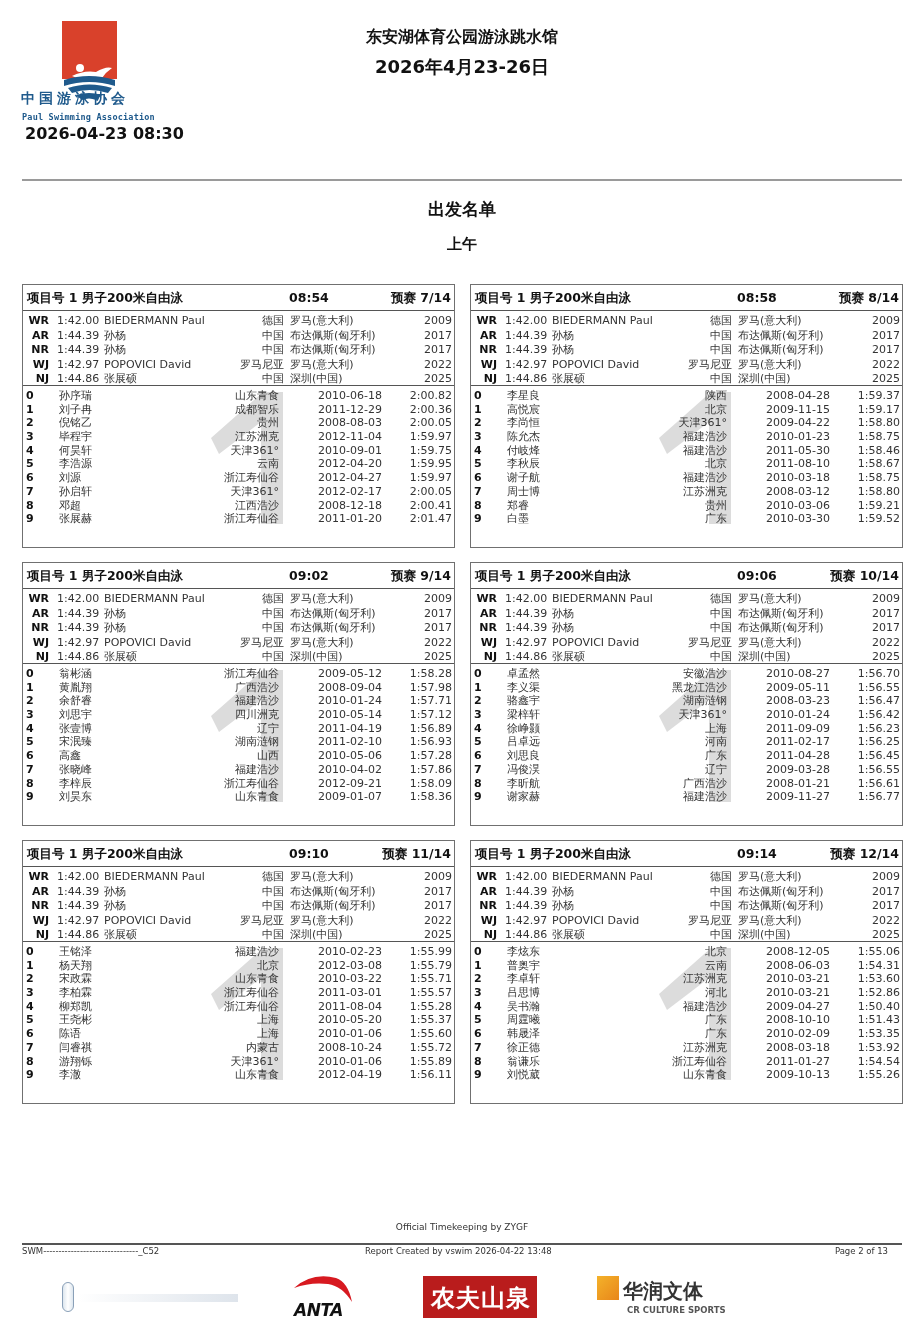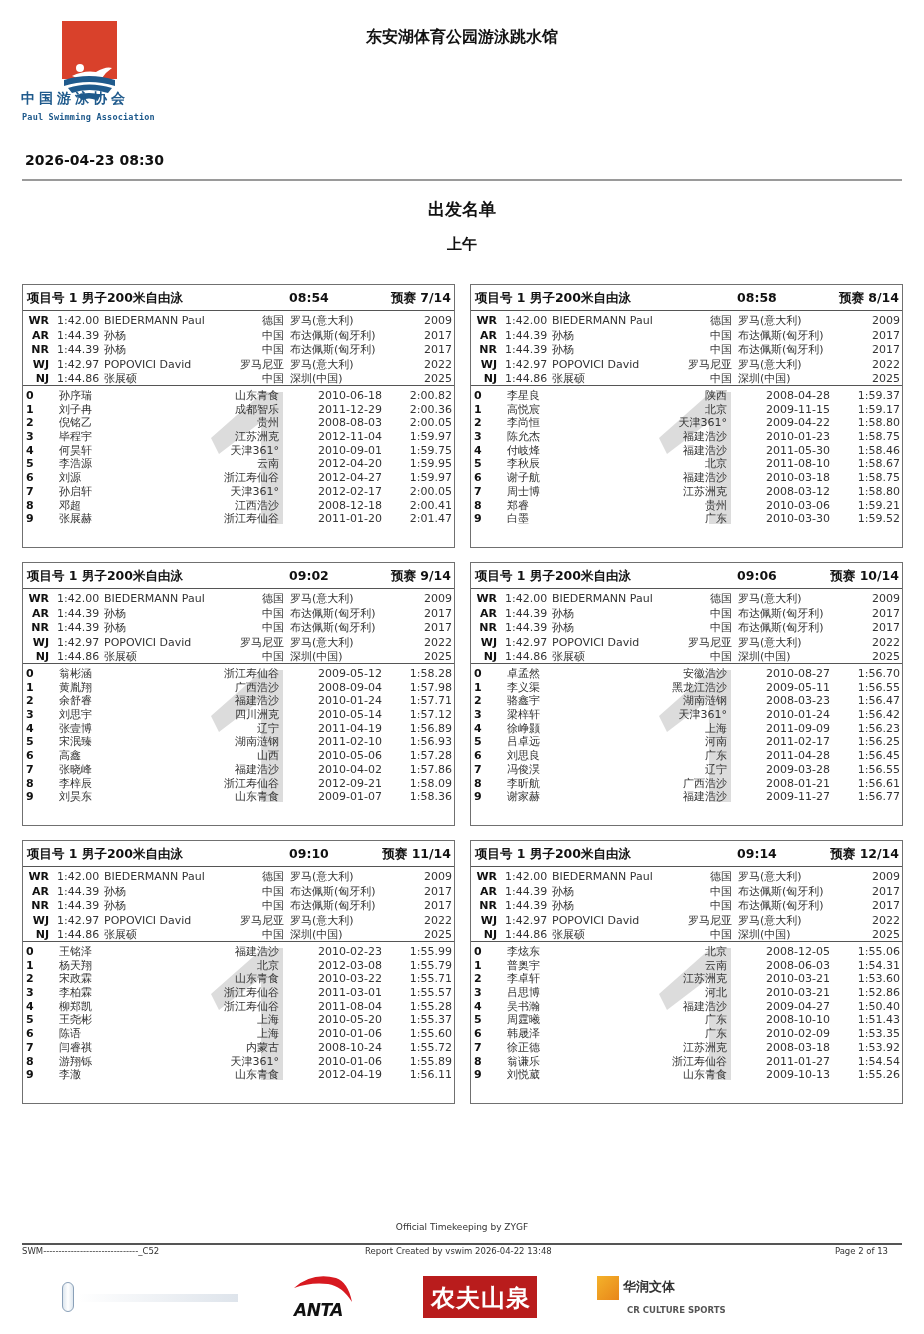--- a/index.html
+++ b/index.html
@@ -10,21 +10,21 @@
   .logo-flag { position: absolute; left: 44px; top: 3px; width: 55px; height: 58px; background: #d9412b; }
   .logo-wave { position: absolute; left: 44px; top: 44px; width: 55px; height: 40px; }
   .logo-cn { position: absolute; left: 3px; top: 72px; font-size: 14px; font-weight: bold; color: #1f5a8c; letter-spacing: 4px; white-space: nowrap; }
   .logo-en { position: absolute; left: 4px; top: 94px; font-size: 8.5px; font-weight: bold; color: #1f5a8c; white-space: nowrap; font-family: "DejaVu Sans Mono", monospace; letter-spacing: 0.2px; }
 
   .title-block { position: absolute; left: 200px; width: 524px; top: 22px; text-align: center; }
   .title-main { font-size: 21px; font-weight: bold; line-height: 30px; }
   .title-venue { font-size: 16px; font-weight: bold; line-height: 30px; }
   .title-dates { font-size: 18px; font-weight: bold; line-height: 30px; }
 
-  .report-time { position: absolute; left: 25px; top: 152px; font-size: 14px; font-weight: bold; }
+  .report-time { position: absolute; left: 25px; top: 124px; font-size: 16px; font-weight: bold; }
   .top-rule { position: absolute; left: 22px; right: 22px; top: 179px; height: 2px; background: #9a9a9a; }
 
   .doc-title { position: absolute; left: 0; width: 924px; top: 198px; text-align: center; font-size: 17px; font-weight: bold; }
   .session { position: absolute; left: 0; width: 924px; top: 235px; text-align: center; font-size: 15px; font-weight: bold; }
 
   .heat { position: absolute; width: 433px; height: 264px; border: 1.5px solid #707070; background: #fff; overflow: hidden; }
   .heat-head { position: relative; height: 26px; border-bottom: 1.5px solid #555; font-size: 12.5px; font-weight: bold; line-height: 25px; }
   .heat-head .ev { position: absolute; left: 4px; }
   .heat-head .tm { position: absolute; left: 266px; }
   .heat-head .rd { position: absolute; right: 3px; text-align: right; }
@@ -58,21 +58,21 @@
   .sp { position: absolute; top: 0; height: 56px; }
   .sp1 { left: 58px; width: 190px; }
   .sp1 .pill { position: absolute; left: 4px; top: 10px; width: 12px; height: 30px; border: 1.5px solid #8aa0b8; border-radius: 6px; background: linear-gradient(90deg,#dde6ee,#fff,#dde6ee); }
   .sp1 .fade { position: absolute; left: 20px; top: 22px; width: 160px; height: 8px; background: linear-gradient(90deg, rgba(230,236,242,0), rgba(200,210,222,0.6)); }
   .sp2 { left: 292px; width: 70px; }
   .sp2 .word { position: absolute; left: 2px; top: 28px; font-size: 17px; font-weight: bold; font-style: italic; color: #111; letter-spacing: -0.5px; }
   .sp3 { left: 423px; width: 114px; background: #b91c1c; top: 4px; height: 42px; }
   .sp3 .word { position: absolute; left: 8px; top: 6px; font-size: 24px; font-weight: bold; color: #fff; letter-spacing: 1px; white-space: nowrap; }
   .sp4 { left: 597px; width: 130px; }
   .sp4 .mark { position: absolute; left: 0; top: 4px; width: 22px; height: 24px; background: linear-gradient(135deg,#f4b22a,#e8861a); }
-  .sp4 .cn { position: absolute; left: 26px; top: 6px; font-size: 13px; font-weight: bold; color: #333; white-space: nowrap; }
+  .sp4 .cn { position: absolute; left: 26px; top: 6px; font-size: 20px; font-weight: bold; color: #333; white-space: nowrap; }
   .sp4 .en { position: absolute; left: 30px; top: 33px; font-size: 8.5px; font-weight: bold; color: #555; white-space: nowrap; }
   .sp5 { left: 755px; width: 110px; }
   .sp5 .arc { position: absolute; left: 18px; top: 6px; width: 60px; height: 14px; border: 2px solid #333; border-radius: 50% 50% 40% 40%; border-bottom-width: 1px; }
   .sp5 .cn { position: absolute; left: 4px; top: 24px; font-size: 12px; font-weight: bold; color: #111; white-space: nowrap; }
   .sp5 .en { position: absolute; left: 4px; top: 41px; font-size: 5.5px; color: #333; white-space: nowrap; }
 </style>
 </head>
 <body>
 
 <div class="logo">
@@ -83,20 +83,21 @@
     <path d="M2 18 Q27 10 53 18 L53 24 Q27 16 2 24 Z" fill="#1f5a8c"></path>
     <path d="M6 26 Q27 19 50 26 L46 31 Q27 25 10 31 Z" fill="#1f5a8c"></path>
     <path d="M14 33 Q27 29 40 33 L34 38 Q27 35 20 38 Z" fill="#1f5a8c"></path>
   </svg>
   <div class="logo-cn">中国游泳协会</div>
   <div class="logo-en">Paul Swimming Association</div>
 </div>
 
 <div class="title-block">
   <div class="title-venue">东安湖体育公园游泳跳水馆</div>
+  <div class="title-dates">2026年4月23-26日</div>
 </div>
 
 <div class="report-time">2026-04-23 08:30</div>
 <div class="top-rule"></div>
 
 <div class="doc-title">出发名单</div>
 <div class="session">上午</div>
 
 <div id="heats">
     <div class="heat" style="left: 22px; top: 284px;">

